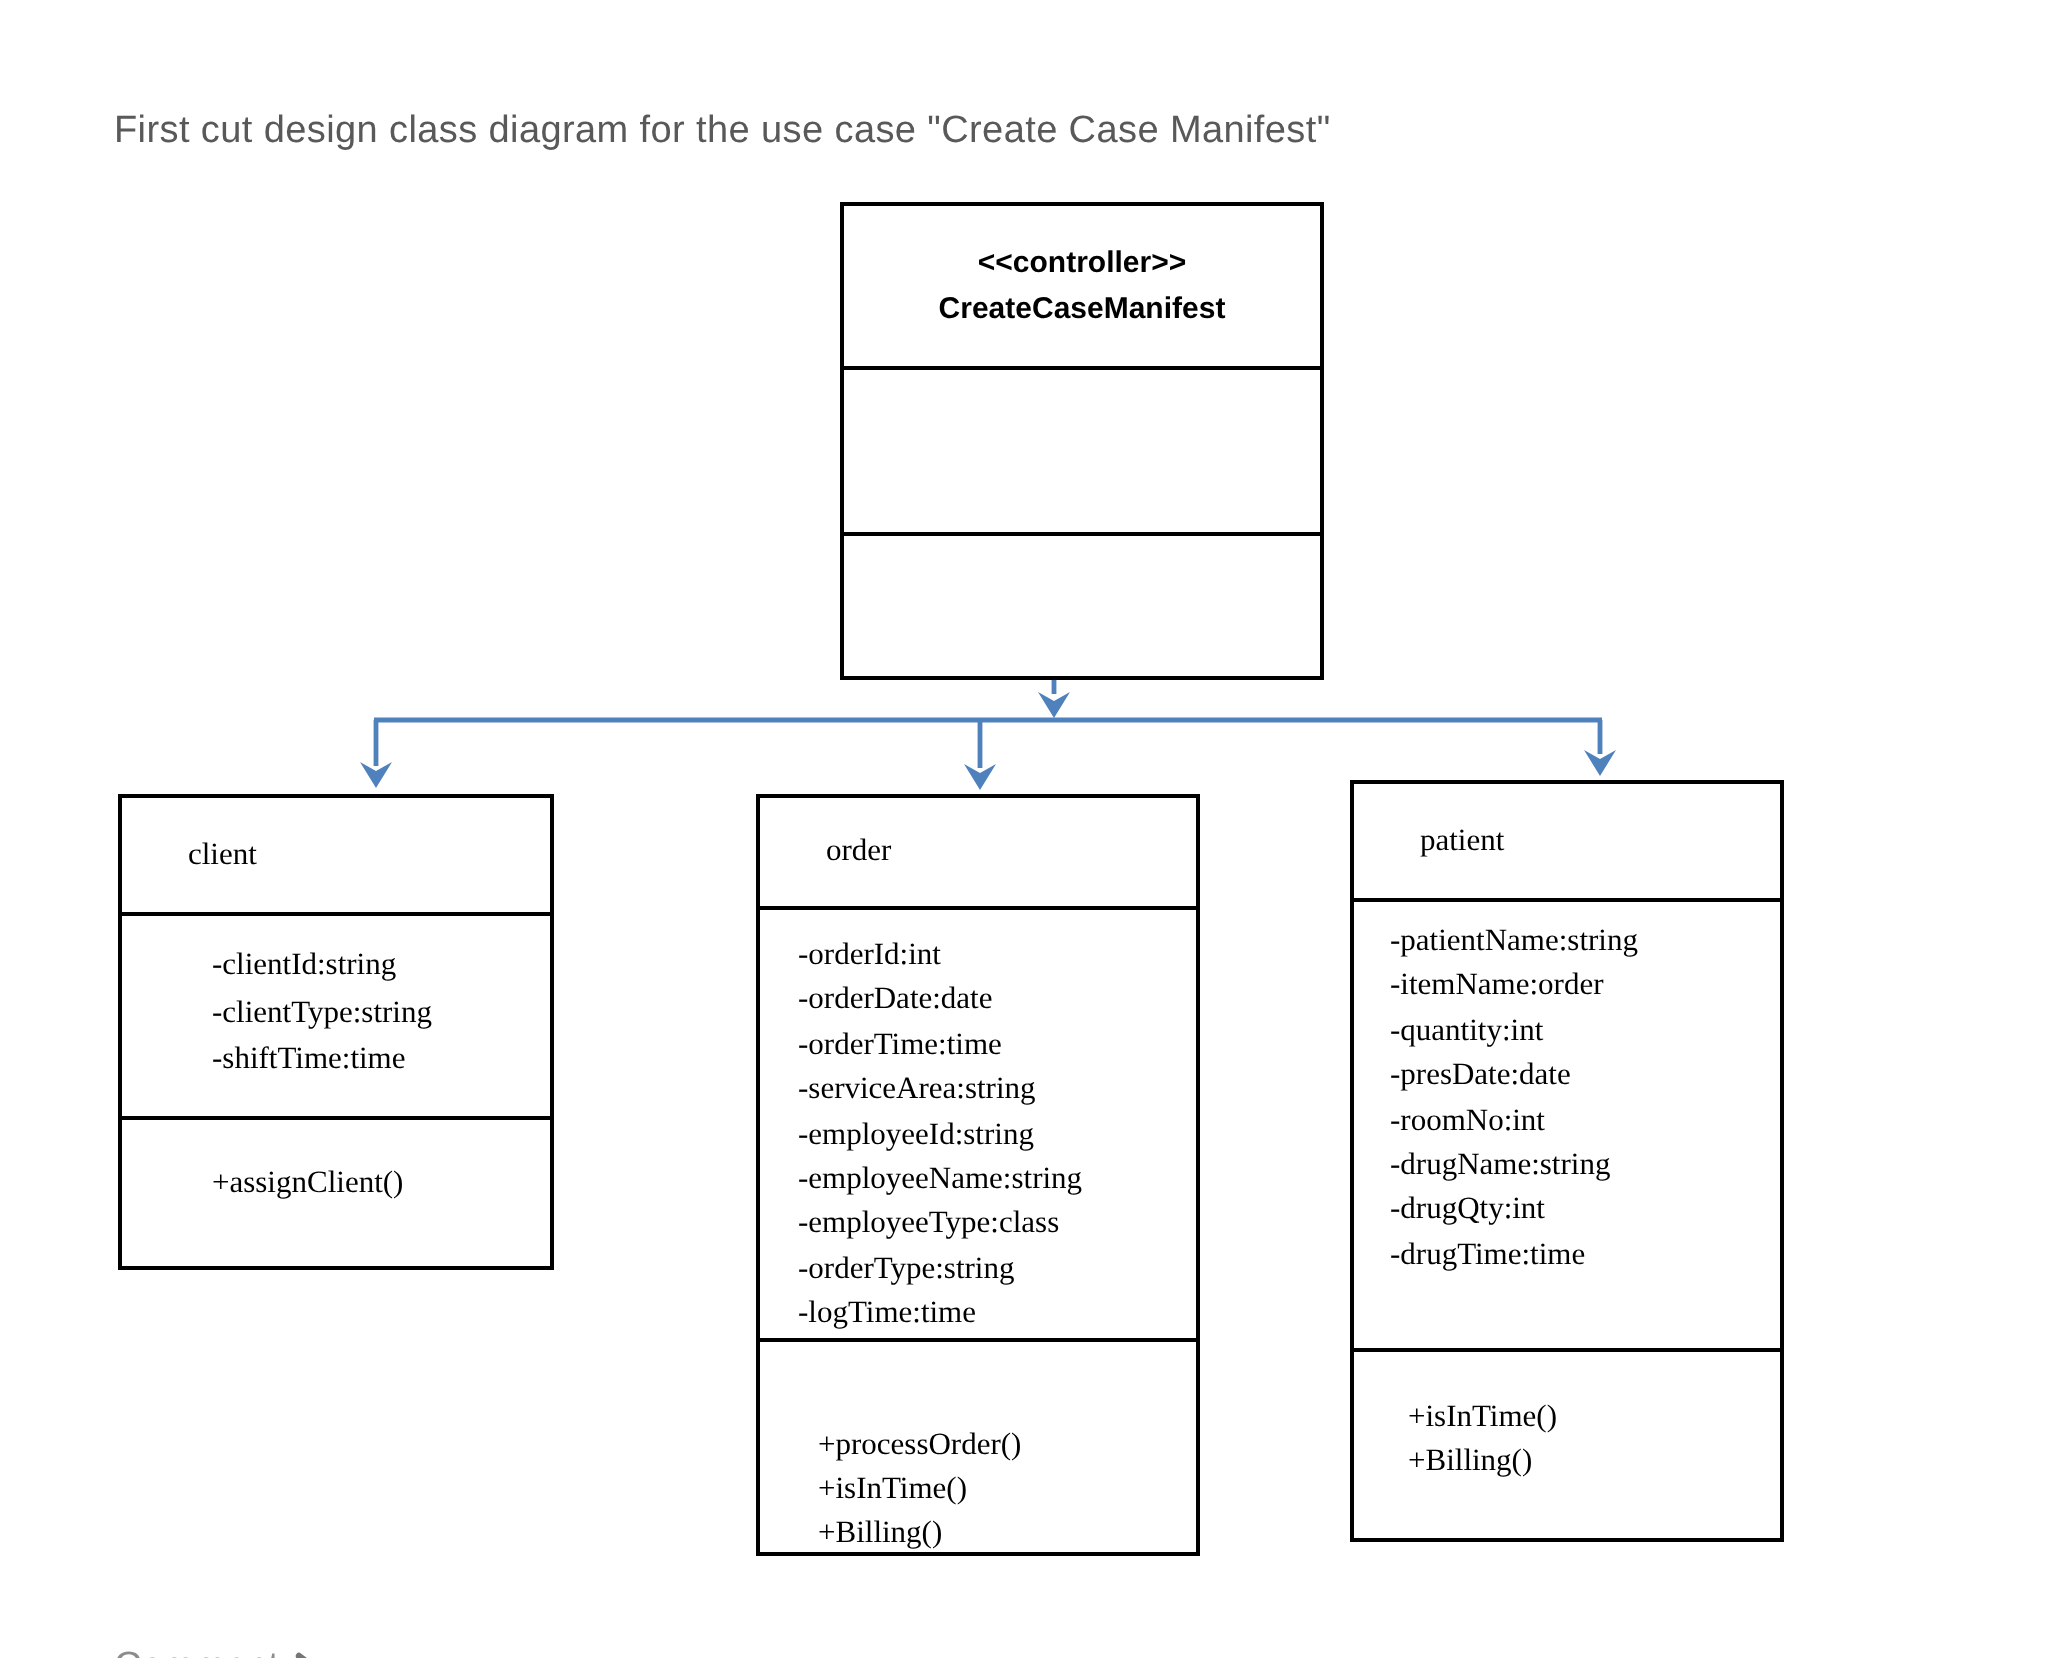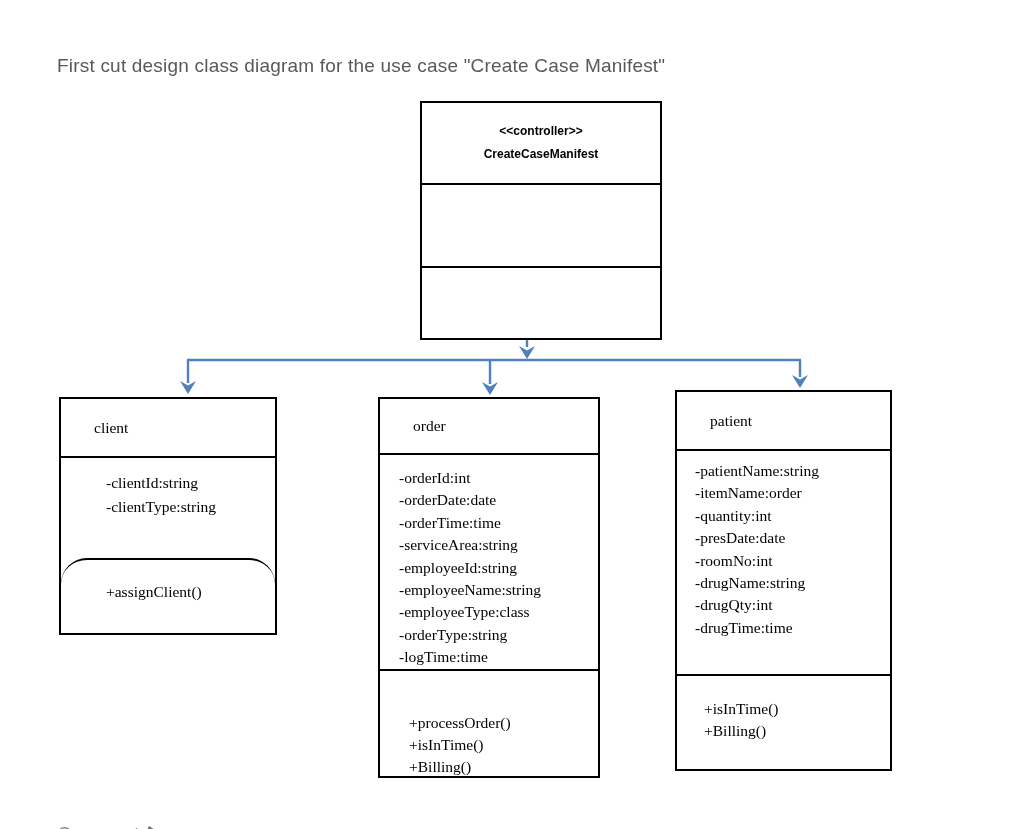--- a/index.html
+++ b/index.html
@@ -52,31 +52,31 @@
   
   #controller-box { left: 420px; top: 64px; width: 242px; height: 239px; }
   #controller-box .name-compartment {
     height: 80px;
     padding-left: 0;
     flex-direction: column;
     justify-content: center;
     text-align: center;
     font-family: "Liberation Sans", sans-serif;
     font-weight: bold;
-    font-size: 12px;
+    font-size: 15px;
     line-height: 23px;
   }
   #controller-box .mid-compartment { height: 83px; }
   #controller-box .bottom-compartment { flex: 1 1 auto; }
 
   
   #client-box { left: 59px; top: 360px; width: 218px; height: 238px; }
   #client-box .name-compartment { height: 57px; }
   #client-box .attr-compartment { height: 102px; padding: 13px 0 0 45px; line-height: 23.5px; }
-  #client-box .method-compartment { flex: 1 1 auto; padding: 20px 0 0 45px; line-height: 23.5px; border-radius: 26px; }
+  #client-box .method-compartment { flex: 1 1 auto; padding: 20px 0 0 45px; line-height: 23.5px; }
 
   
   #order-box { left: 378px; top: 360px; width: 222px; height: 381px; }
   #order-box .name-compartment { height: 54px; }
   #order-box .attr-compartment { height: 224px; padding: 12px 0 0 19px; line-height: 22.4px; }
   #order-box .method-compartment { flex: 1 1 auto; padding: 41px 0 0 29px; line-height: 22.4px; font-family: Liberation Serif, serif; }
 
   
   #patient-box { left: 675px; top: 353px; width: 217px; height: 381px; }
   #patient-box .name-compartment { height: 57px; }
@@ -128,20 +128,21 @@
     <div class="compartment bottom-compartment"></div>
   </div>
 
   <div class="uml-class" id="client-box">
     <div class="compartment name-compartment">
       <span>client</span>
     </div>
     <div class="compartment attr-compartment">
       <div class="member">-clientId:string</div>
       <div class="member">-clientType:string</div>
+      <div class="member">-shiftTime:time</div>
     </div>
     <div class="compartment method-compartment">
       <div class="member">+assignClient()</div>
     </div>
   </div>
 
   <div class="uml-class" id="order-box">
     <div class="compartment name-compartment">
       <span>order</span>
     </div>

